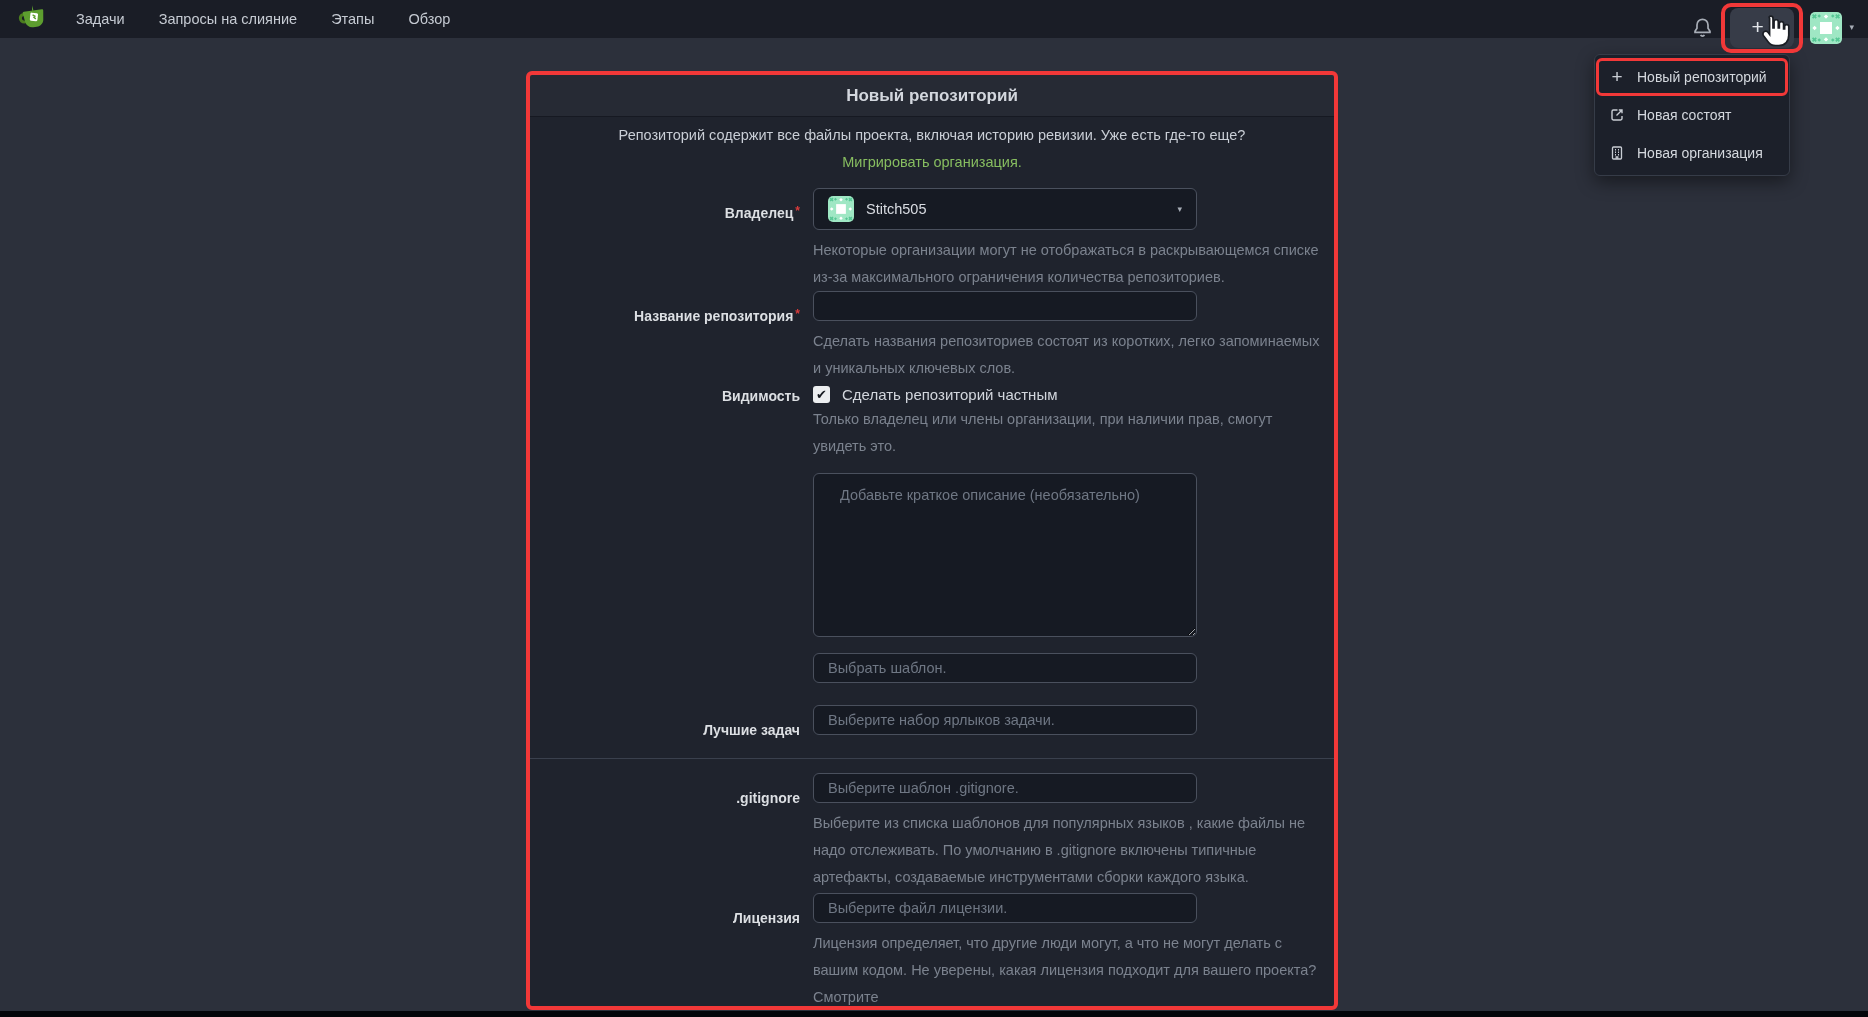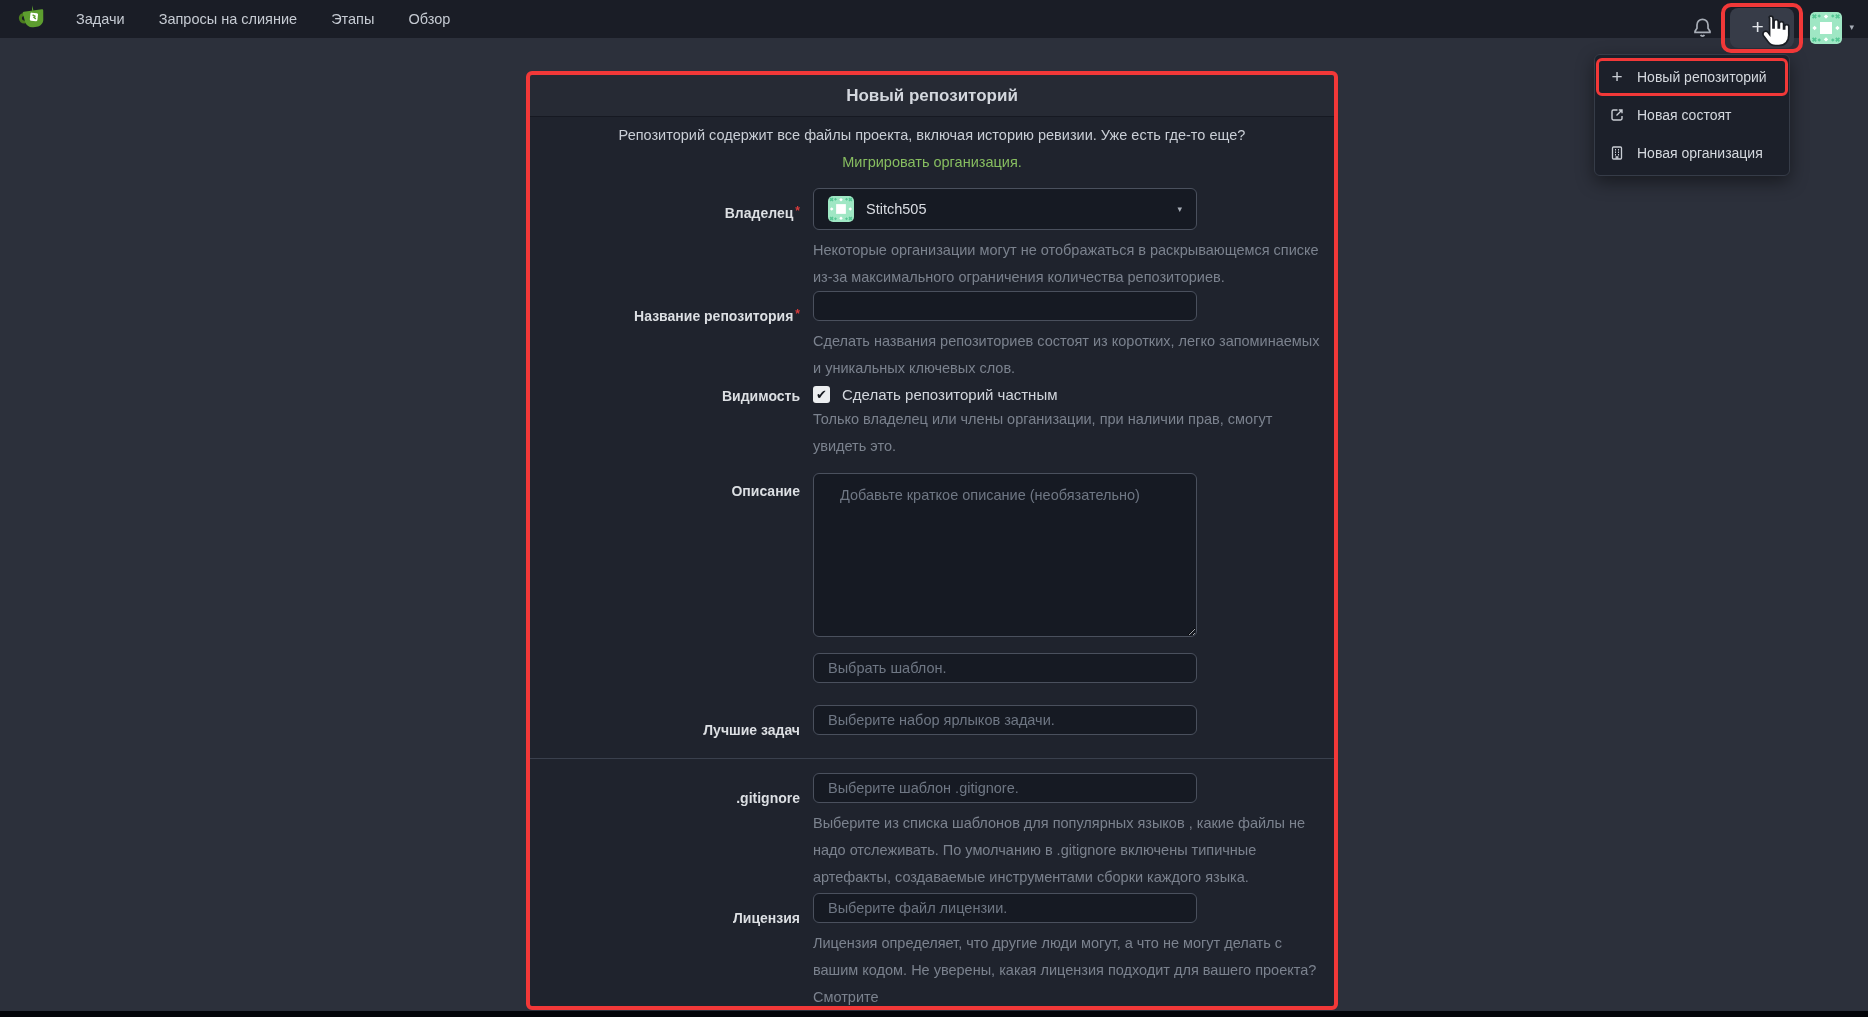--- a/index.html
+++ b/index.html
@@ -208,21 +208,20 @@
       <div class="ctl">
         <div class="chk-line">
           <span class="checkbox">✔</span>
           <span class="chk-label">Сделать репозиторий частным</span>
         </div>
         <div class="help" style="margin-top:3px;">Только владелец или члены организации, при наличии прав, смогут увидеть это.</div>
       </div>
     </div>
 
     <div class="row" style="top:398px;">
-      <div class="lbl" style="padding-top:10px;">Описание</div>
       <div class="ctl">
         <textarea class="desc-area" placeholder="Добавьте краткое описание (необязательно)" style=""></textarea>
       </div>
     </div>
 
     <div class="row" style="top:578px;">
       <div class="ctl">
         <input class="text-input" type="text" placeholder="Выбрать шаблон." style="">
       </div>
     </div>

